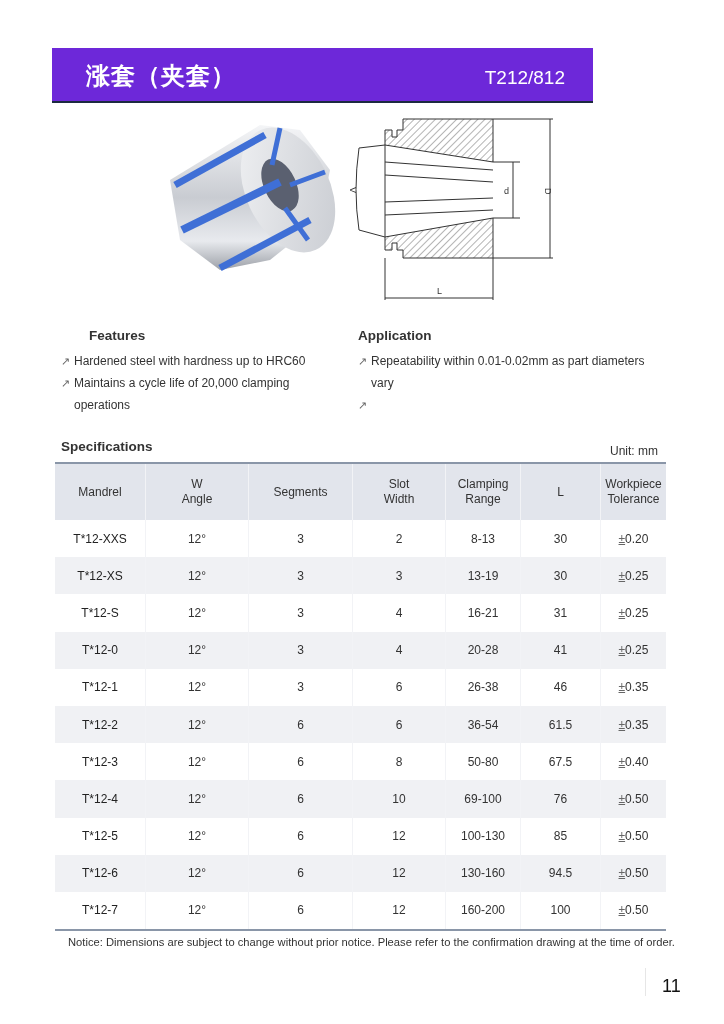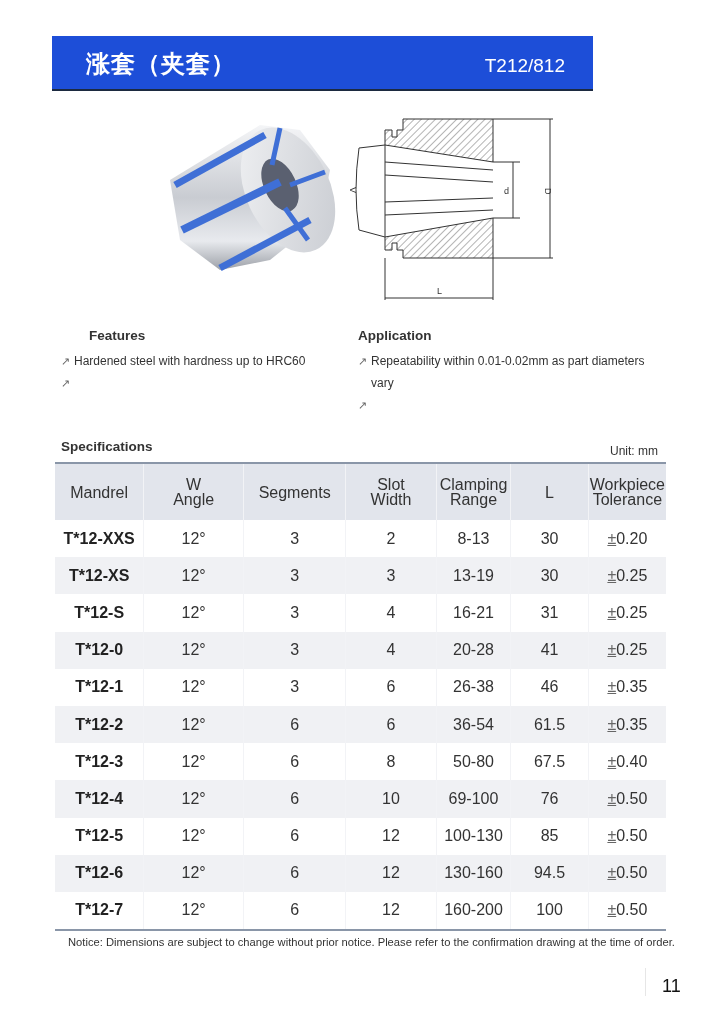--- a/index.html
+++ b/index.html
@@ -1,33 +1,33 @@
 <!DOCTYPE html>
 <html><head>
 <meta charset="utf-8">
 <style>
   html, body { margin:0; padding:0; background:#ffffff; }
   body { width:724px; height:1024px; position:relative; overflow:hidden; font-family:"Liberation Sans", sans-serif; color:#222; }
-  .banner { position:absolute; left:52px; top:36px; width:541px; height:55px; background:#1d4ed8; box-sizing:border-box; border-bottom:2px solid #1c2a40; }
+  .banner { position:absolute; left:52px; top:48px; width:541px; height:55px; background:#6d28d9; box-sizing:border-box; border-bottom:2px solid #1c2a40; }
   .banner .title { position:absolute; left:34px; top:12px; color:#fff; font-size:24px; font-weight:bold; font-family:"DejaVu Sans", sans-serif; letter-spacing:1px; }
   .banner .code { position:absolute; right:28px; top:19px; color:#fff; font-size:19px; font-family:Liberation Sans, sans-serif; }
   .photo { position:absolute; left:160px; top:110px; width:180px; height:170px; }
   .drawing { position:absolute; left:345px; top:110px; width:225px; height:200px; }
   .section-h { position:absolute; font-size:13.5px; font-weight:bold; color:#333; }
   .bullets { position:absolute; font-size:12px; color:#333; line-height:22px; }
   .bullets .item { position:relative; padding-left:13px; }
   .bullets .arrow { position:absolute; left:0; top:0; color:#666; font-size:11px; }
   .unit { position:absolute; right:66px; top:444px; font-size:12px; color:#333; }
-  table.spec { position:absolute; left:55px; top:462px; width:611px; border-collapse:collapse; font-size:16px; color:#333; }
+  table.spec { position:absolute; left:55px; top:462px; width:611px; border-collapse:collapse; font-size:12px; color:#333; }
   table.spec thead th { background:#e2e5ec; font-weight:normal; height:54px; line-height:15px; border-top:2px solid #8a96a8; border-right:1px solid #f2f3f6; text-align:center; }
   table.spec thead th:last-child { border-right:none; }
   table.spec tbody td { height:37.2px; text-align:center; padding:0; border-right:1px solid #f2f3f6; }
   table.spec tbody td:last-child { border-right:none; }
   table.spec tbody tr:nth-child(even) td { background:#f0f1f4; }
-  table.spec tbody td.mandrel { font-weight:bold; color:#222; }
+  table.spec tbody td.mandrel { font-weight:normal; color:#222; }
   table.spec tbody tr:last-child td { border-bottom:2px solid #8a96a8; }
   .pm { text-decoration:underline; text-underline-offset:1px; color:#666; }
   .notice { position:absolute; left:60px; top:936px; font-size:11.2px; color:#333;padding-left:8px; }
   .page-sep { position:absolute; left:645px; top:968px; width:1px; height:28px; background:#e6e6e6; }
   .page-num { position:absolute; left:662px; top:976px; font-size:18px; font-weight:normal; color:#111; }
 </style>
 </head>
 <body>
 
 <div class="banner">
@@ -95,20 +95,21 @@
 </svg>
 
 <div class="section-h" style="left:61px; top:328px;padding-left:28px;">Features</div>
 <div class="bullets" style="left:61px; top:350px; width:260px;">
   <div class="item">
     <span class="arrow">↗</span>
     <span>Hardened steel with hardness up to HRC60</span>
   </div>
   <div class="item">
     <span class="arrow">↗</span>
+    <span>Maintains a cycle life of 20,000 clamping operations</span>
   </div>
 </div>
 
 <div class="section-h" style="left:358px; top:328px;text-align:right;">Application</div>
 <div class="bullets" style="left:358px; top:350px; width:300px;">
   <div class="item">
     <span class="arrow">↗</span>
     <span>Repeatability within 0.01-0.02mm as part diameters vary</span>
   </div>
   <div class="item">

